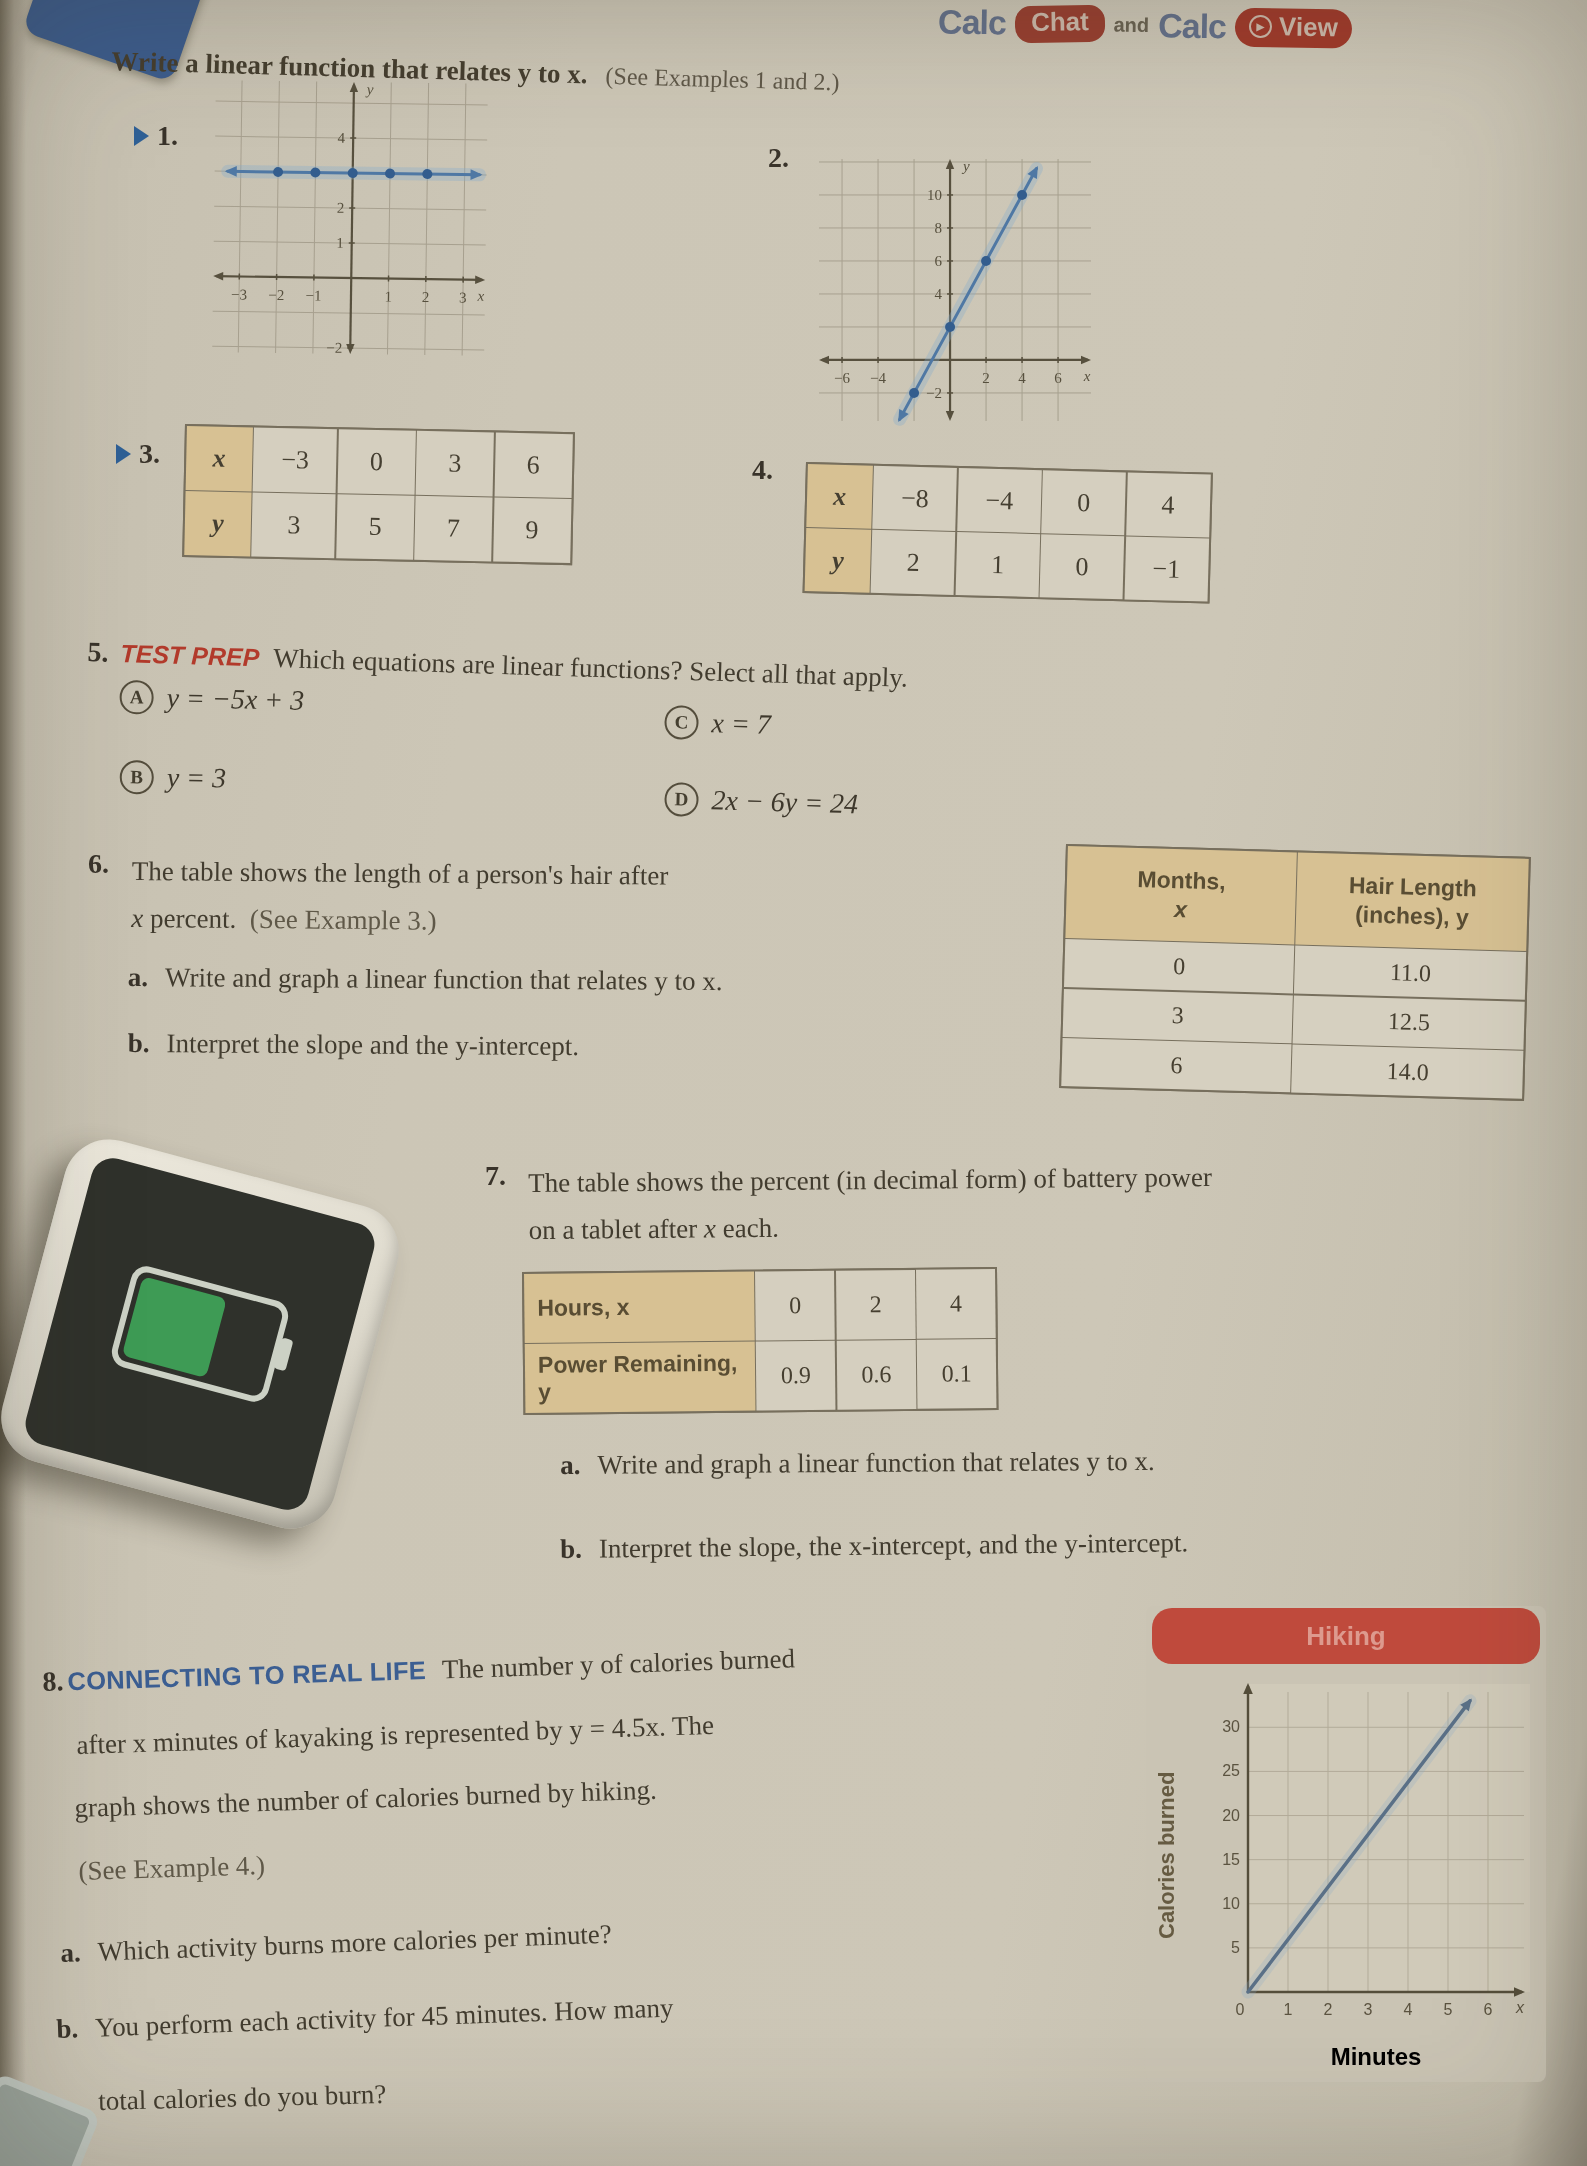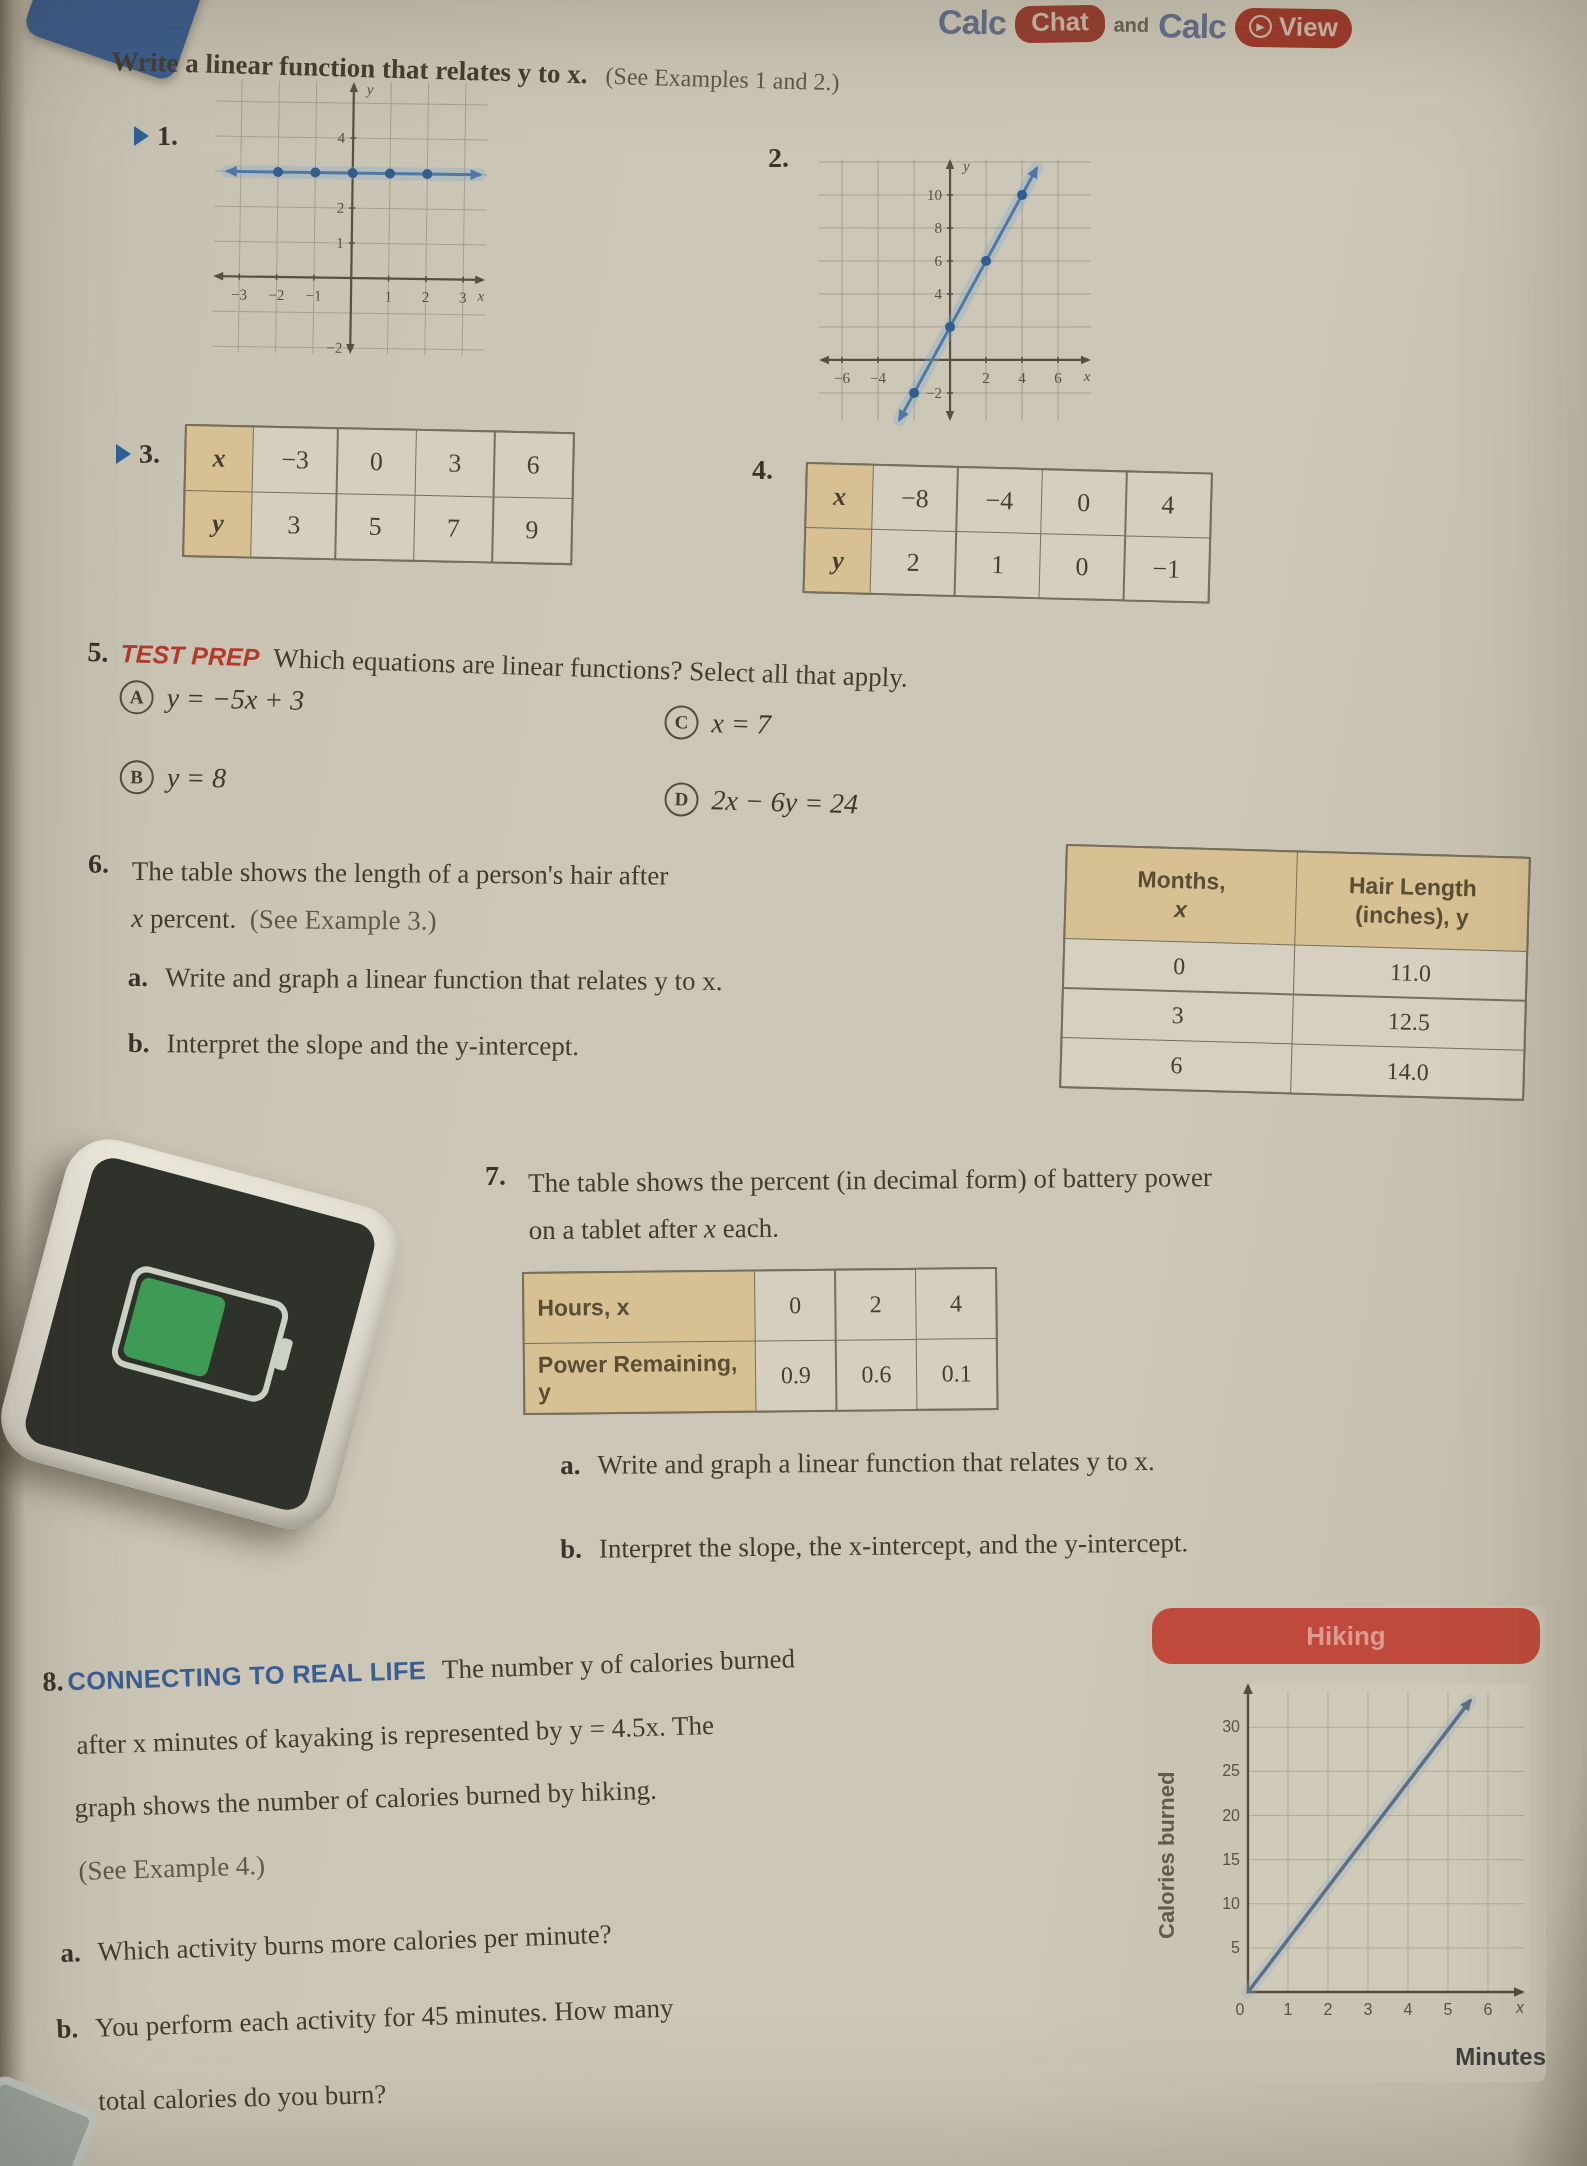--- a/index.html
+++ b/index.html
@@ -73,22 +73,22 @@
   .corner-object{position:absolute;left:-34px;top:2088px;width:96px;height:130px;background:#9da79f;
     border:8px solid #c4cbc4;border-radius:14px;transform:rotate(22deg);}
   
   .hikecard{position:absolute;left:1146px;top:1606px;width:400px;height:476px;background:#cac4b4;border-radius:8px;}
   .hikehead{position:absolute;left:6px;right:6px;top:2px;height:56px;background:#bf4a3c;border-radius:20px;
     display:flex;align-items:center;justify-content:center;font-family:"Liberation Sans",sans-serif;
     font-weight:700;font-size:26px;color:#dd9a8e;}
   .ylabel{position:absolute;left:8px;top:84px;height:330px;display:flex;align-items:center;justify-content:center;
     writing-mode:vertical-rl;transform:rotate(180deg);font-family:"Liberation Sans",sans-serif;font-weight:700;
     font-size:22px;color:#665b42;}
-  .xlabel{position:absolute;left:60px;right:0;top:437px;text-align:right;font-family:"Liberation Sans",sans-serif;
-    font-weight:700;font-size:24px;color:#404040;}
+  .xlabel{position:absolute;left:60px;right:0;top:437px;text-align:center;font-family:"Liberation Sans",sans-serif;
+    font-weight:700;font-size:24px;color:#000000;}
   svg.chart{position:absolute;overflow:visible;}
 </style>
 </head>
 <body>
 
 <div class="page">
   <div class="left-edge"></div>
   <div class="topleft-badge"></div>
 
   <div class="logos">
@@ -256,21 +256,21 @@
   <div class="option" style="left:120px;top:680px;transform:rotate(1.2deg);">
     <span class="circ">A</span>
     <span class="eq">y = −5x + 3</span>
   </div>
   <div class="option" style="left:665px;top:705px;transform:rotate(1.6deg);">
     <span class="circ">C</span>
     <span class="eq">x = 7</span>
   </div>
   <div class="option" style="left:120px;top:760px;transform:rotate(0.8deg);">
     <span class="circ">B</span>
-    <span class="eq">y = 8</span>
+    <span class="eq">y = 3</span>
   </div>
   <div class="option" style="left:665px;top:782px;transform:rotate(1.6deg);">
     <span class="circ">D</span>
     <span class="eq">2x − 6y = 24</span>
   </div>
 
   <div class="pnum abs" style="left:88px;top:848px;">6.</div>
   <div class="abs ptext" style="left:132px;top:848px;width:690px;line-height:1.75;transform:rotate(0.5deg);transform-origin:left top;">
     <span style="display:block;white-space:nowrap;">The table shows the length of a person's hair after</span>
     <span style="display:block;white-space:nowrap;"><span class="var">x</span> <span>percent.</span>&nbsp; <span class="note">(See Example 3.)</span></span>

